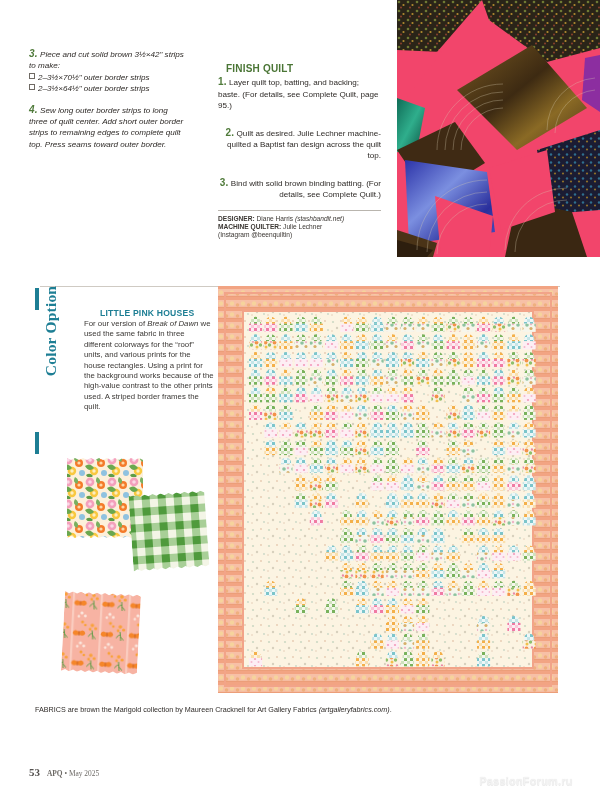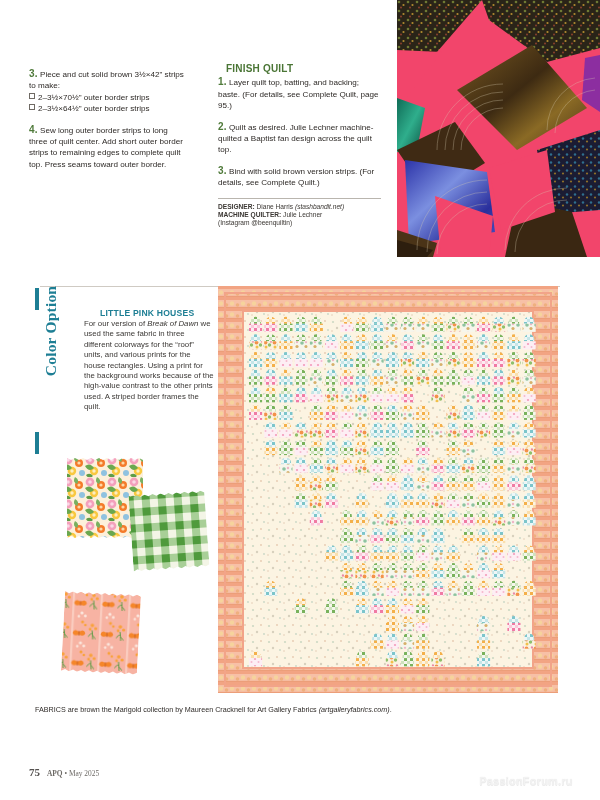--- a/index.html
+++ b/index.html
@@ -8,25 +8,25 @@
     font-family:"Liberation Sans", sans-serif;color:#231f20;
   }
   .page{position:absolute;inset:0;}
 
   
   .hero-photo{position:absolute;left:397px;top:0;width:203px;height:257px;overflow:hidden;background:#7d2430;}
   .hero-photo svg{display:block;width:100%;height:100%;}
 
   
   .col{position:absolute;font-size:8.1px;line-height:11.4px;color:#2e2a27;}
-  .col-left{left:29px;top:68px;width:155px;}
+  .col-left{left:29px;top:48px;width:155px;font-style:italic;}
   .col-right{left:218px;top:63px;width:163px;}
 
   .step{margin:0 0 0 0;text-align:left;}
-  .step + .step{margin-top:9px;}
+  .step + .step{margin-top:15px;text-align:right;}
   .stepnum{font-weight:bold;color:#4f7a3a;font-size:10px;letter-spacing:.2px;}
   .chk{display:block;margin-left:7px;text-indent:-7px;}
   .chkbox{display:inline-block;width:4px;height:4px;border:.8px solid #6f6a64;margin-right:3px;vertical-align:1px;}
 
   h2.sect{
     margin:0 0 2px 0;font-size:10px;font-weight:bold;letter-spacing:.2px;
     color:#4a7535;text-transform:uppercase;padding-left:8px;
   }
 
   .cred-rule{border-top:.8px solid #b9b5ae;margin:9px 0 4px 0;}
@@ -173,21 +173,21 @@
     <p class="step">
       <span class="stepnum">1.</span>
       <span>Layer quilt top, batting, and backing; baste. (For details, see Complete Quilt, page 95.)</span>
     </p>
     <p class="step">
       <span class="stepnum">2.</span>
       <span>Quilt as desired. Julie Lechner machine-quilted a Baptist fan design across the quilt top.</span>
     </p>
     <p class="step">
       <span class="stepnum">3.</span>
-      <span>Bind with solid brown version strips. (For details, see Complete Quilt.)</span>
+      <span>Bind with solid brown binding batting. (For details, see Complete Quilt.)</span>
     </p>
     <div class="cred-rule"></div>
     <div class="credits">
       <div>
         <b>DESIGNER:</b>
         <span>Diane Harris</span>
         <i>(stashbandit.net)</i>
       </div>
       <div>
         <b>MACHINE QUILTER:</b>
@@ -910,18 +910,18 @@
 
       <rect width="340" height="407" fill="none"></rect>
     </svg>
   </div>
 
   <div class="fabrics-cap">
     <b>FABRICS</b><span> are brown the Marigold collection by Maureen Cracknell for Art Gallery Fabrics </span><i>(artgalleryfabrics.com)</i><span>.</span>
   </div>
 
   <div class="footer">
-    <span class="folio">75</span><span class="foltxt"><b>APQ</b> <span>•</span> <span>May 2025</span></span>
+    <span class="folio">53</span><span class="foltxt"><b>APQ</b> <span>•</span> <span>May 2025</span></span>
   </div>
 
   <div class="watermark">PassionForum.ru</div>
 
 </div>
 
 </body></html>

